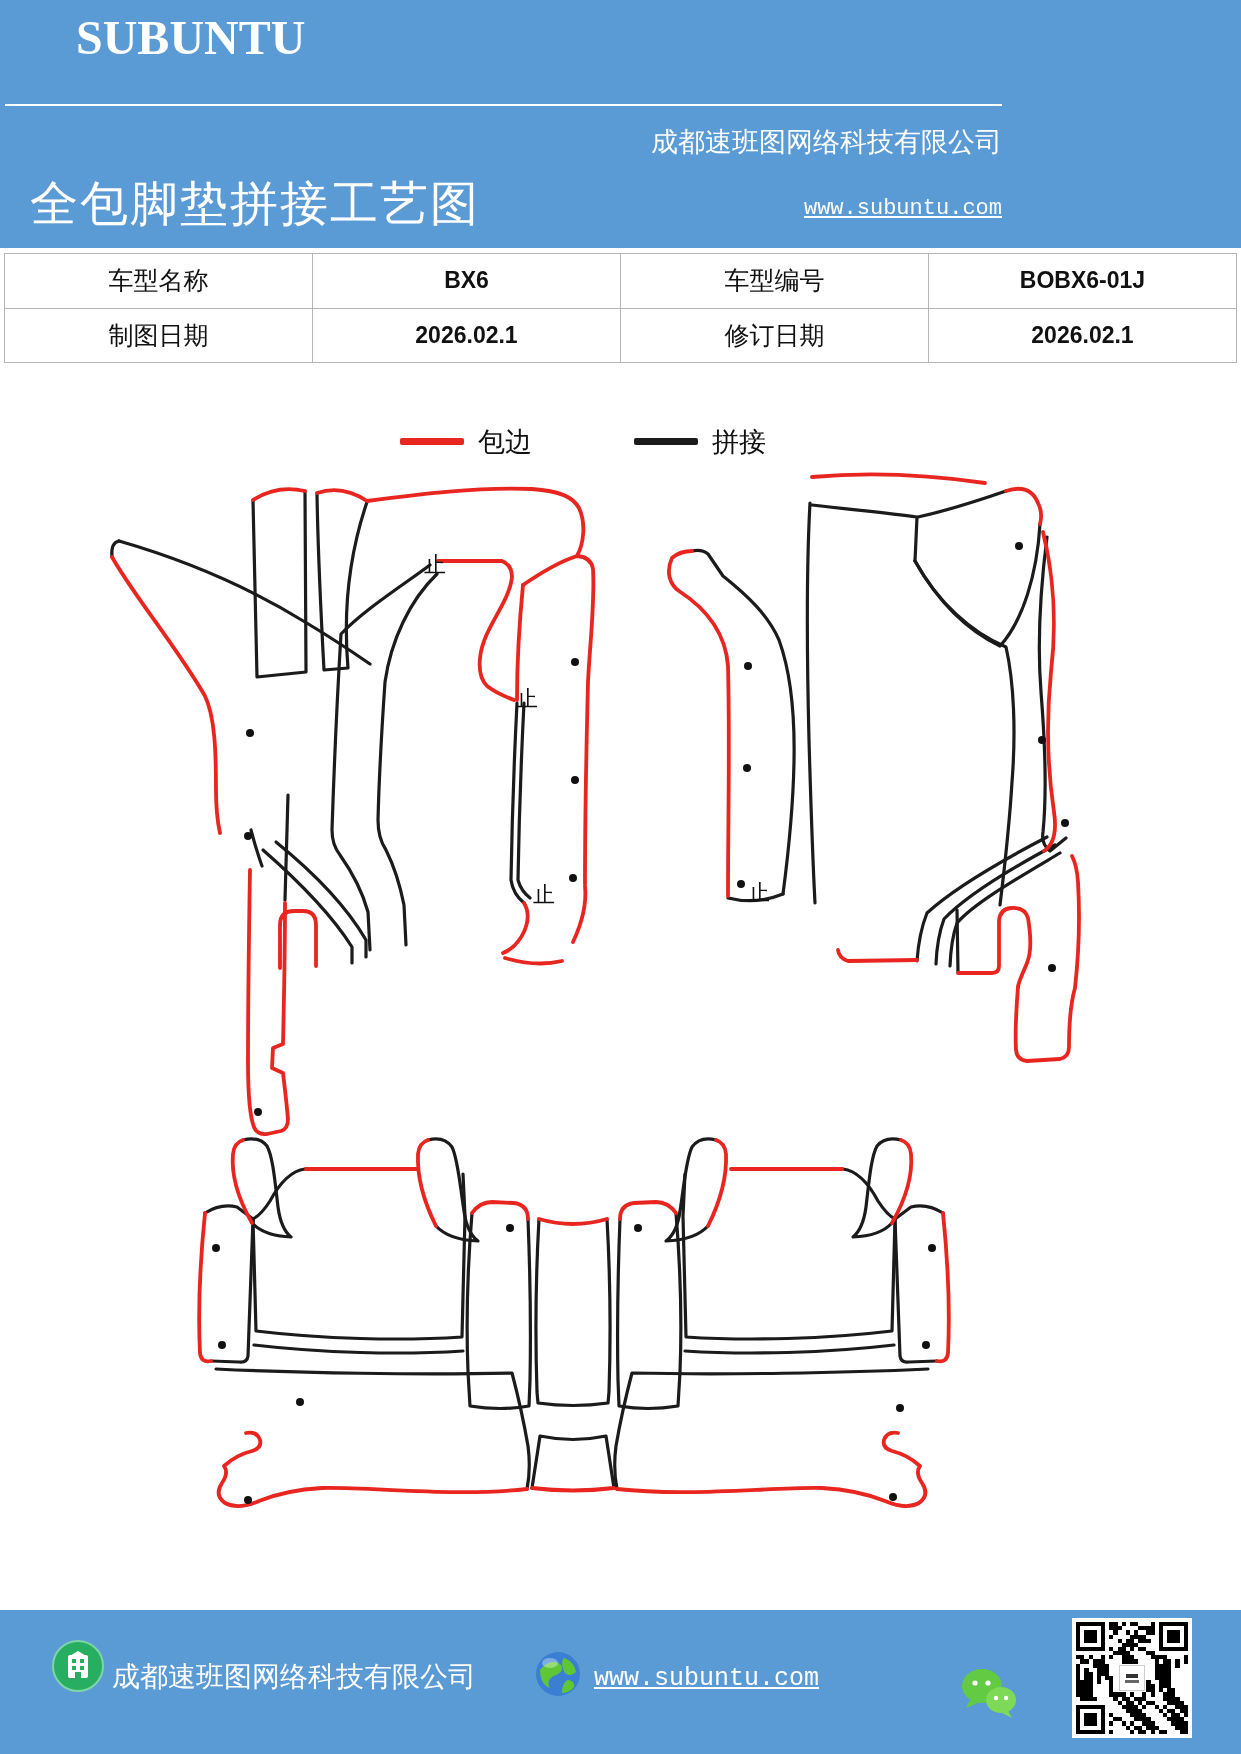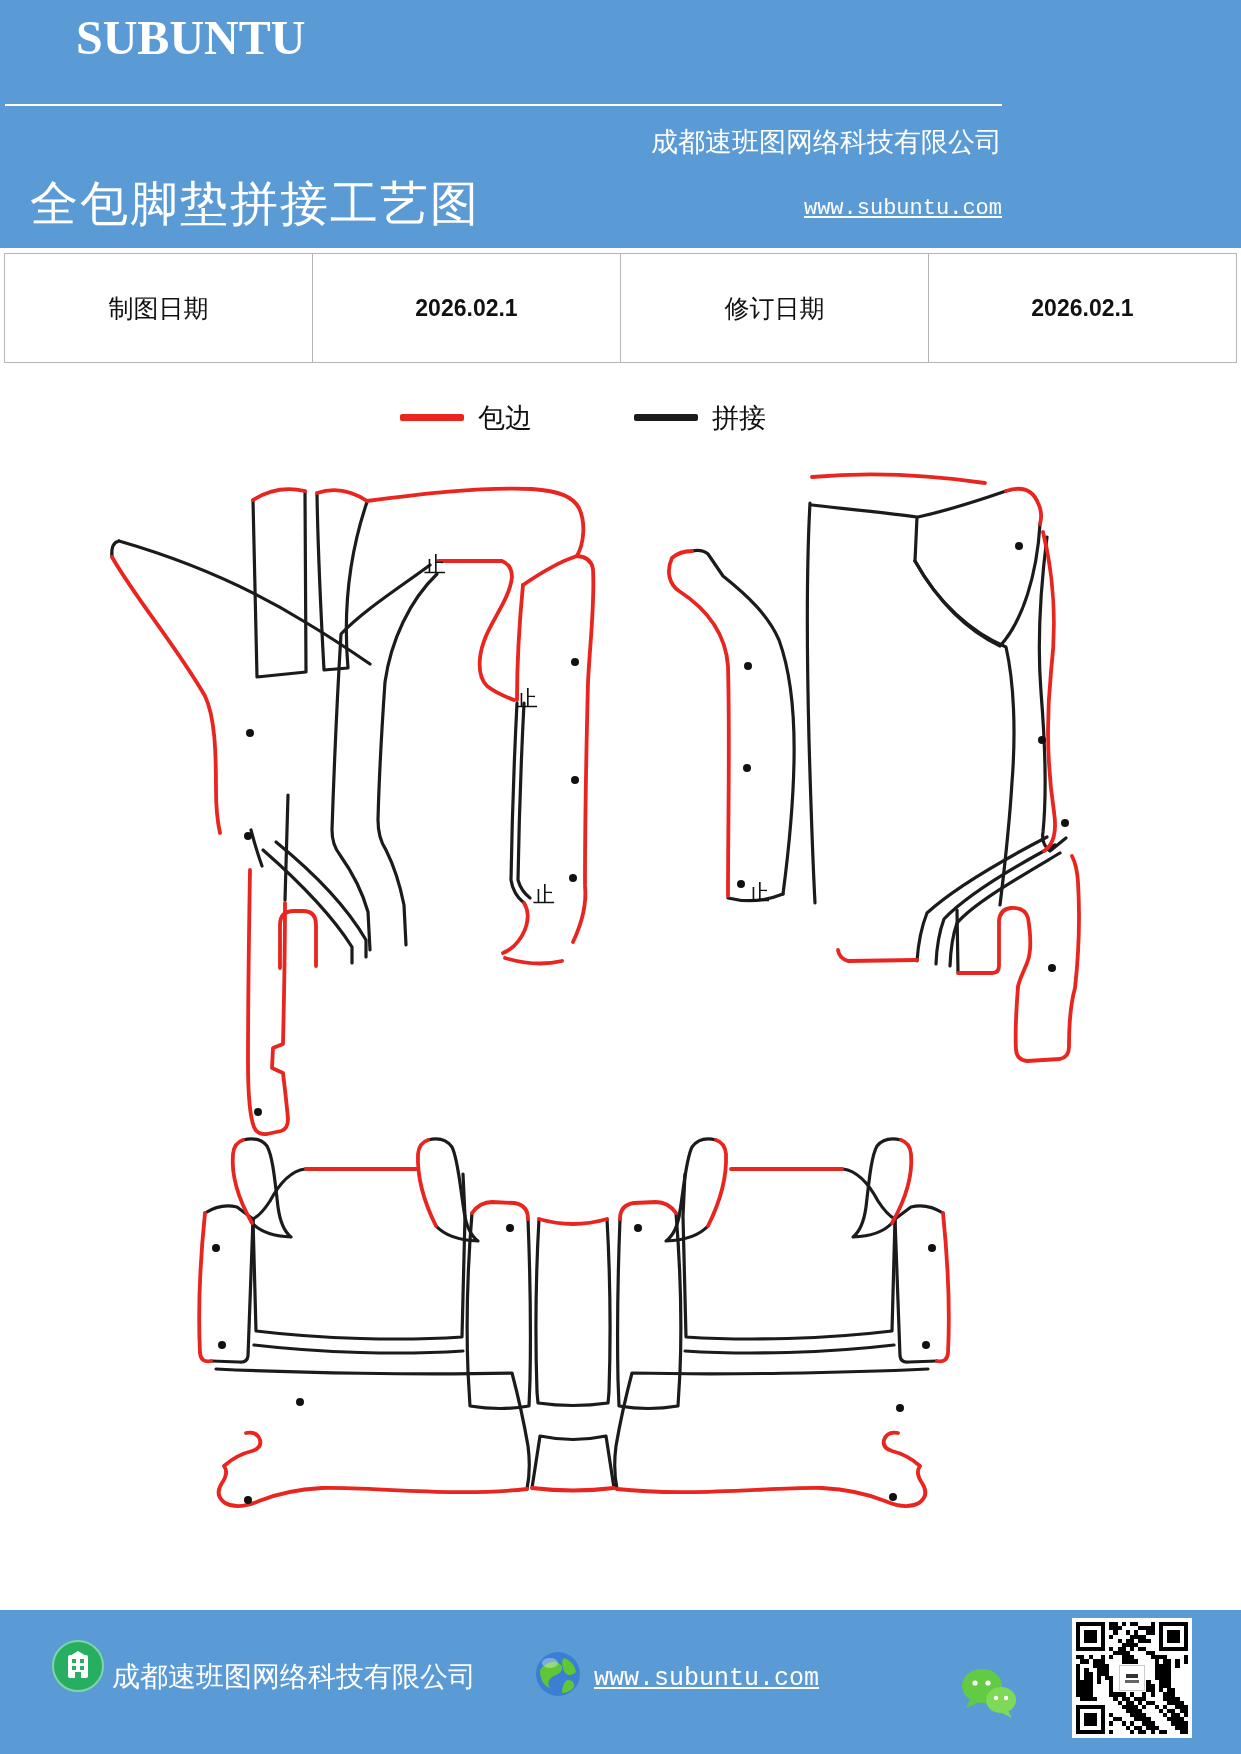--- a/index.html
+++ b/index.html
@@ -18,21 +18,21 @@
       font-family:"Liberation Mono","DejaVu Sans Mono",monospace;font-size:22px;}
   .header-web a{color:#fff;text-decoration:underline;}
   .header-mail{position:absolute;left:602px;top:228px;width:400px;text-align:right;color:#fff;
       font-family:"Liberation Mono","DejaVu Sans Mono",monospace;font-size:22px;}
   
   .info-table{position:absolute;left:4px;top:253px;width:1233px;height:110px;border-collapse:collapse;}
   .info-table td{border:1px solid #b5b5b5;width:25%;text-align:center;vertical-align:middle;
       font-size:25px;color:#111;}
   .info-table td.val{font-family:"Liberation Sans","DejaVu Sans",sans-serif;font-size:23px;font-weight:bold;}
   
-  .legend{position:absolute;left:0;top:400px;width:996px;height:40px;}
+  .legend{position:absolute;left:0;top:424px;width:996px;height:40px;}
   .legend .swatch{position:absolute;top:14px;height:7px;width:64px;border-radius:2px;}
   .legend .lab{position:absolute;top:0px;font-size:27px;color:#111;}
   
   .drawing{position:absolute;left:0;top:430px;width:1241px;height:1090px;}
   .drawing svg{display:block}
   .k{fill:none;stroke:#1b1b1b;stroke-width:3.2;stroke-linecap:round;stroke-linejoin:round;}
   .r{fill:none;stroke:#e8251f;stroke-width:3.8;stroke-linecap:round;stroke-linejoin:round;}
   .dot{fill:#111;}
   .stopmark{font-size:22px;fill:#111;font-family:"Liberation Serif","DejaVu Serif",serif;}
   
@@ -55,20 +55,26 @@
   <div class="header">
     <div class="logo">SUBUNTU</div>
     <div class="header-rule"></div>
     <div class="header-company">成都速班图网络科技有限公司</div>
     <div class="doc-title">全包脚垫拼接工艺图</div>
     <div class="header-web"><a href="#">www.subuntu.com</a></div>
   </div>
 
   <table class="info-table">
     <tbody>
+        <tr>
+      <td>车型名称</td>
+      <td class="val">BX6</td>
+      <td>车型编号</td>
+      <td class="val">BOBX6-01J</td>
+    </tr>
     <tr>
       <td>制图日期</td>
       <td class="val">2026.02.1</td>
       <td>修订日期</td>
       <td class="val">2026.02.1</td>
     </tr>
   </tbody>
     </table>
 
   <div class="legend">

